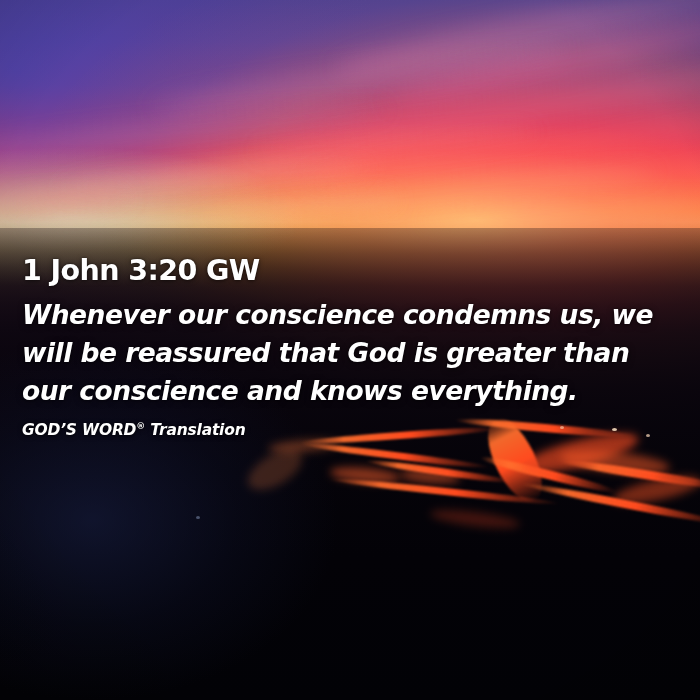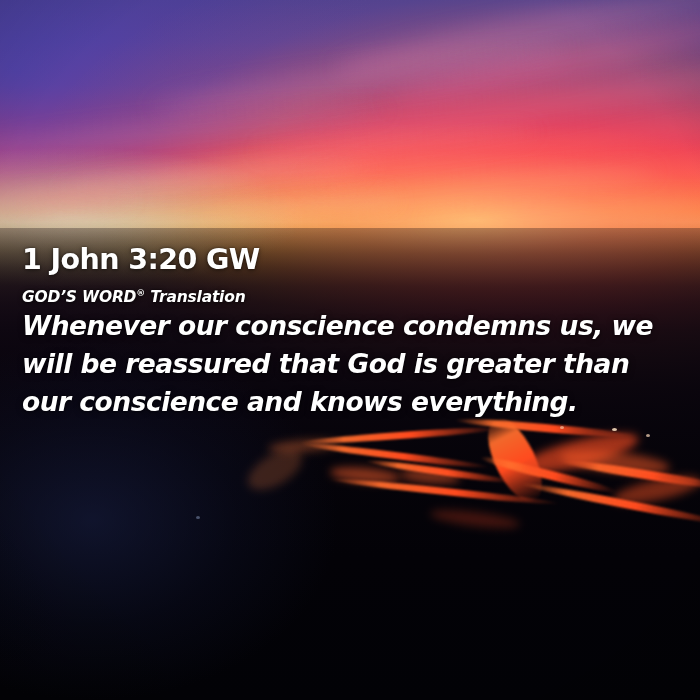--- a/index.html
+++ b/index.html
@@ -160,21 +160,21 @@
     width: 660px;
   }
 
   #verse-reference {
     color: #ffffff;
     font-family: "DejaVu Sans", sans-serif;
     font-size: 28.5px;
     font-weight: 700;
     letter-spacing: -0.6px;
     line-height: 34px;
-    margin: 0 0 8px 0;
+    margin: 11px 0 8px 0;
     text-shadow: 0 1px 5px rgba(0,0,0,0.55), 0 0 2px rgba(0,0,0,0.4);
     white-space: nowrap;
   }
 
   #verse-text {
     color: #ffffff;
     font-family: "DejaVu Sans", sans-serif;
     font-style: italic;
     font-size: 26.5px;
     font-weight: 700;
@@ -265,20 +265,20 @@
     <div class="speck" style="left:646px;top:434px;width:4px;height:3px;background:rgba(255,220,190,0.70);"></div>
     <div class="speck" style="left:560px;top:426px;width:4px;height:3px;background:rgba(255,225,195,0.55);"></div>
     <div class="speck" style="left:196px;top:516px;width:4px;height:3px;background:rgba(170,190,230,0.40);"></div>
   </div>
 
   <div class="layer vignette"></div>
 
   <div id="text-block">
     <h1 id="verse-reference">1 John 3:20 GW</h1>
 
+    <p id="verse-text">Whenever our conscience condemns us, we will be reassured that God is greater than our conscience and knows everything.</p>
+
     <p id="translation-name">
       <span>GOD’S WORD</span><span class="reg">®</span><span> Translation</span>
     </p>
-
-    <p id="verse-text">Whenever our conscience condemns us, we will be reassured that God is greater than our conscience and knows everything.</p>
   </div>
 
 </div>
 
 </body></html>

